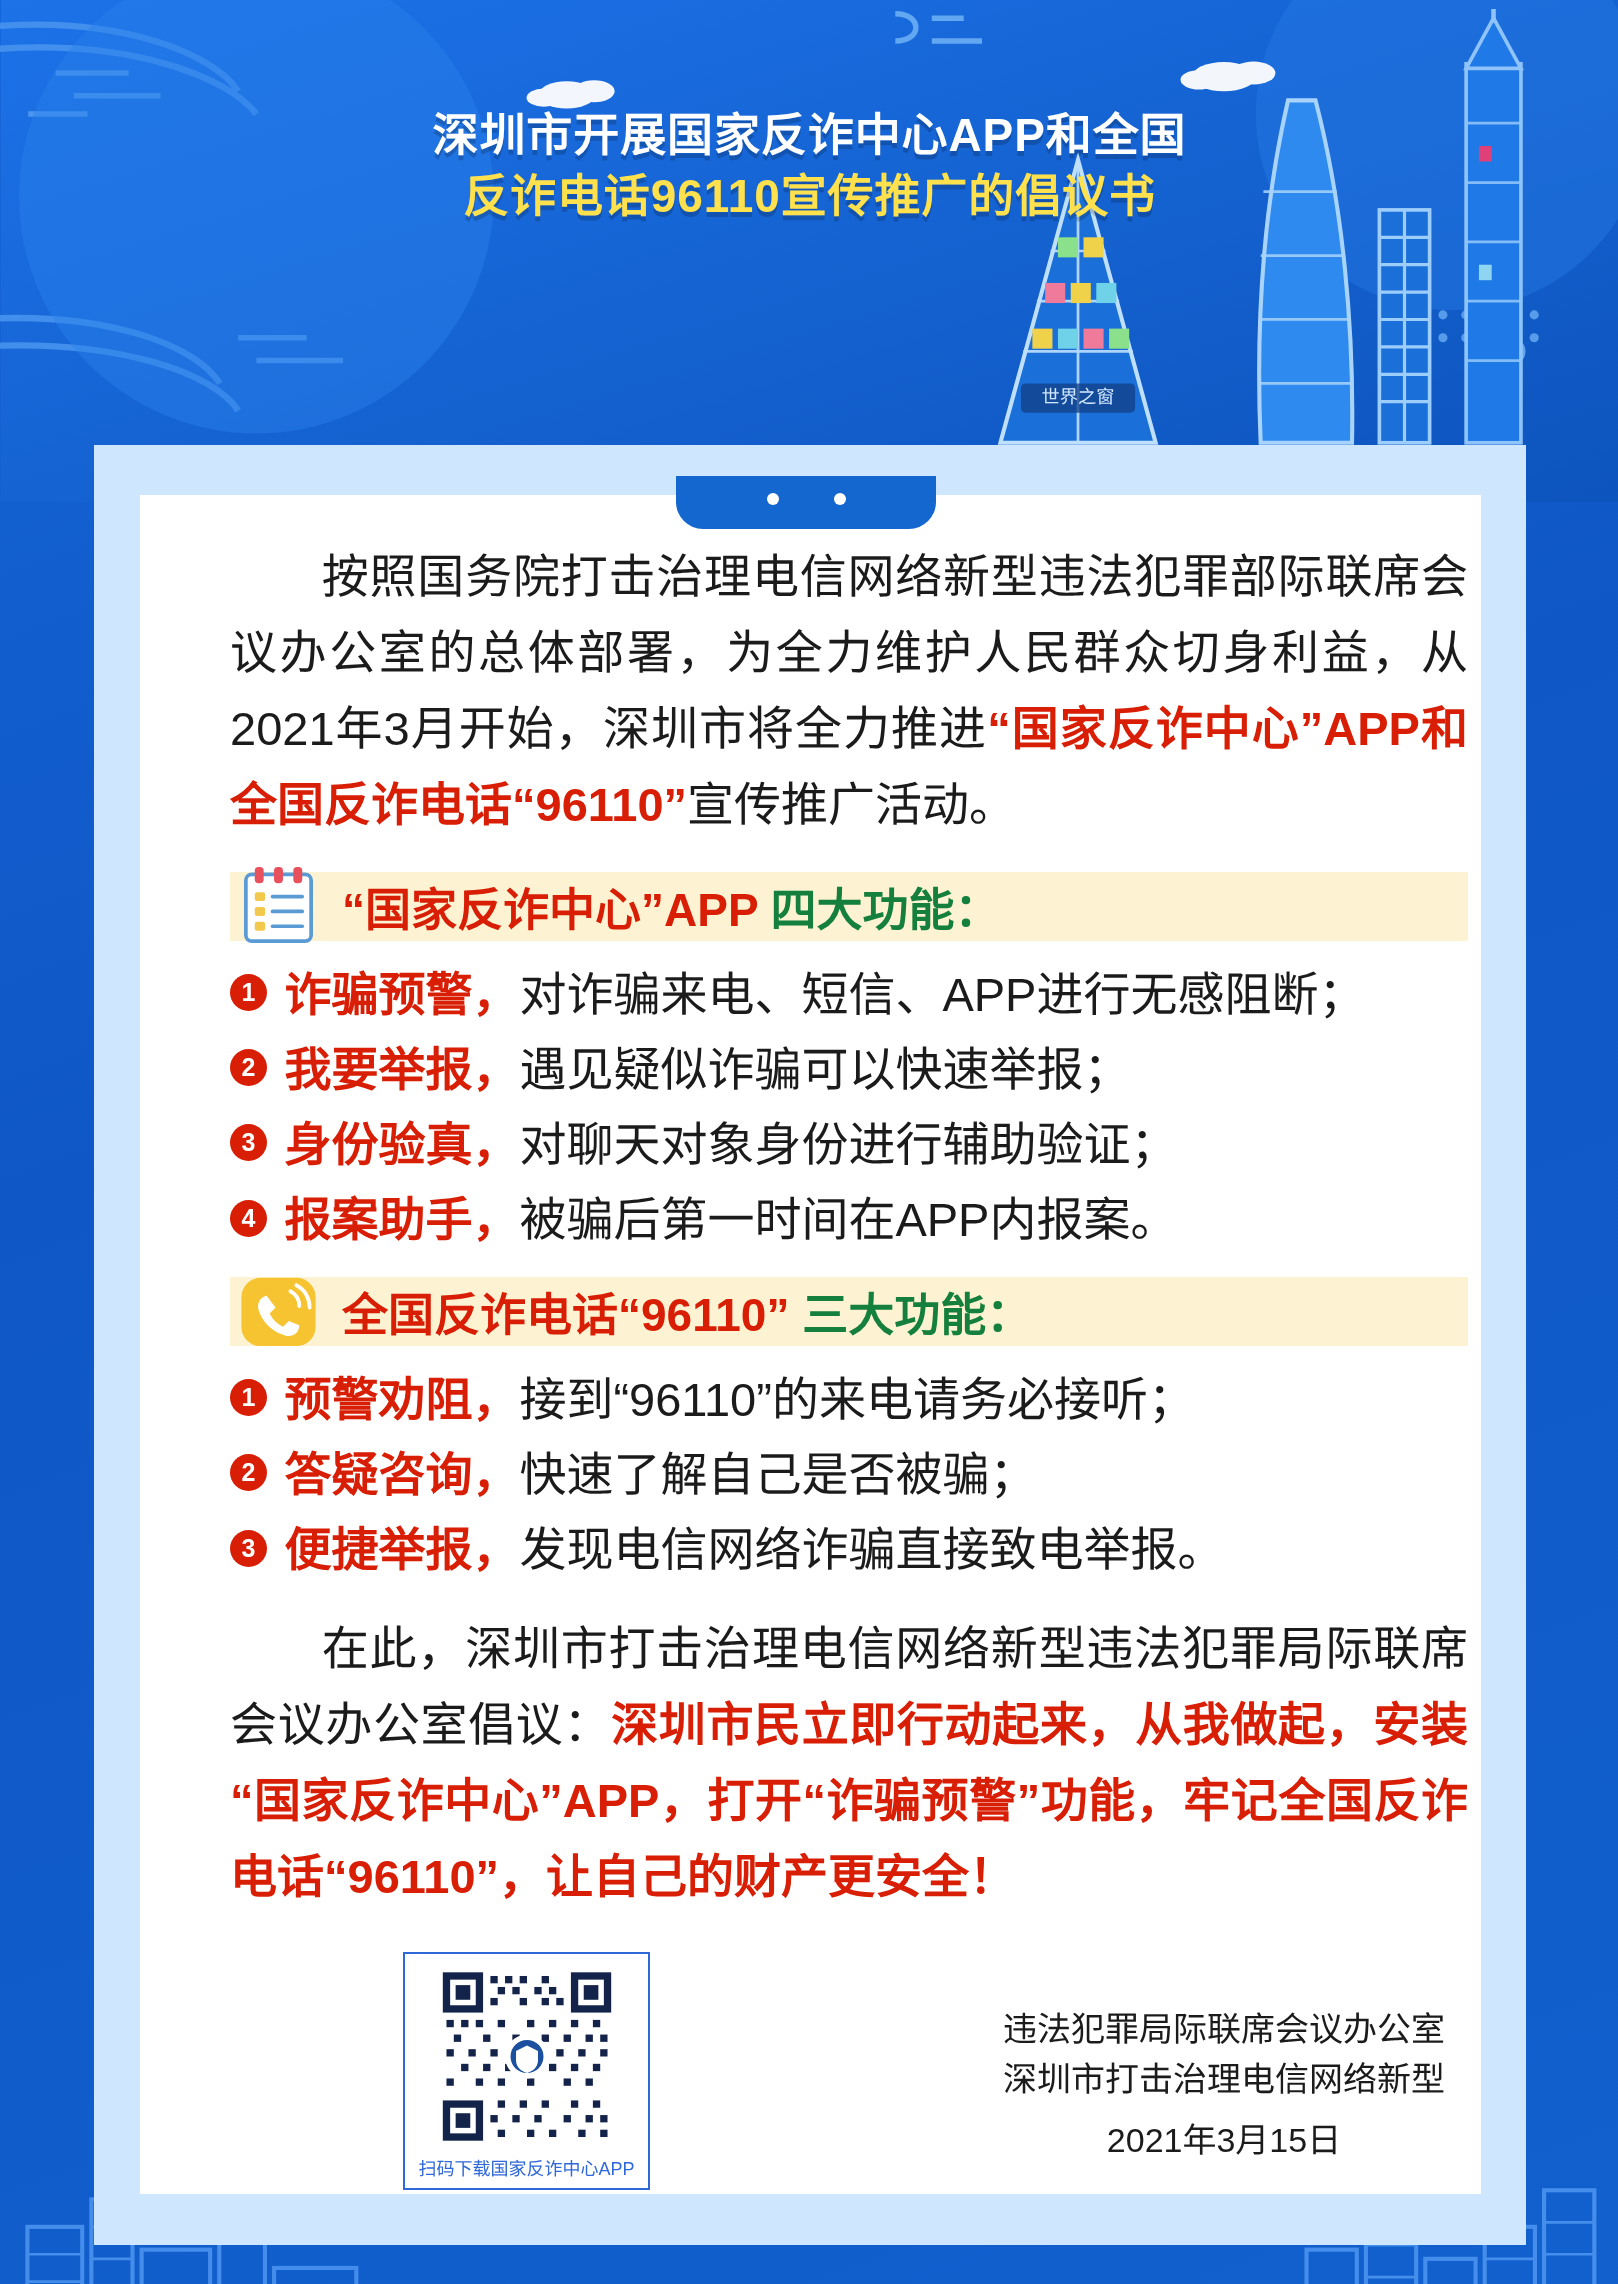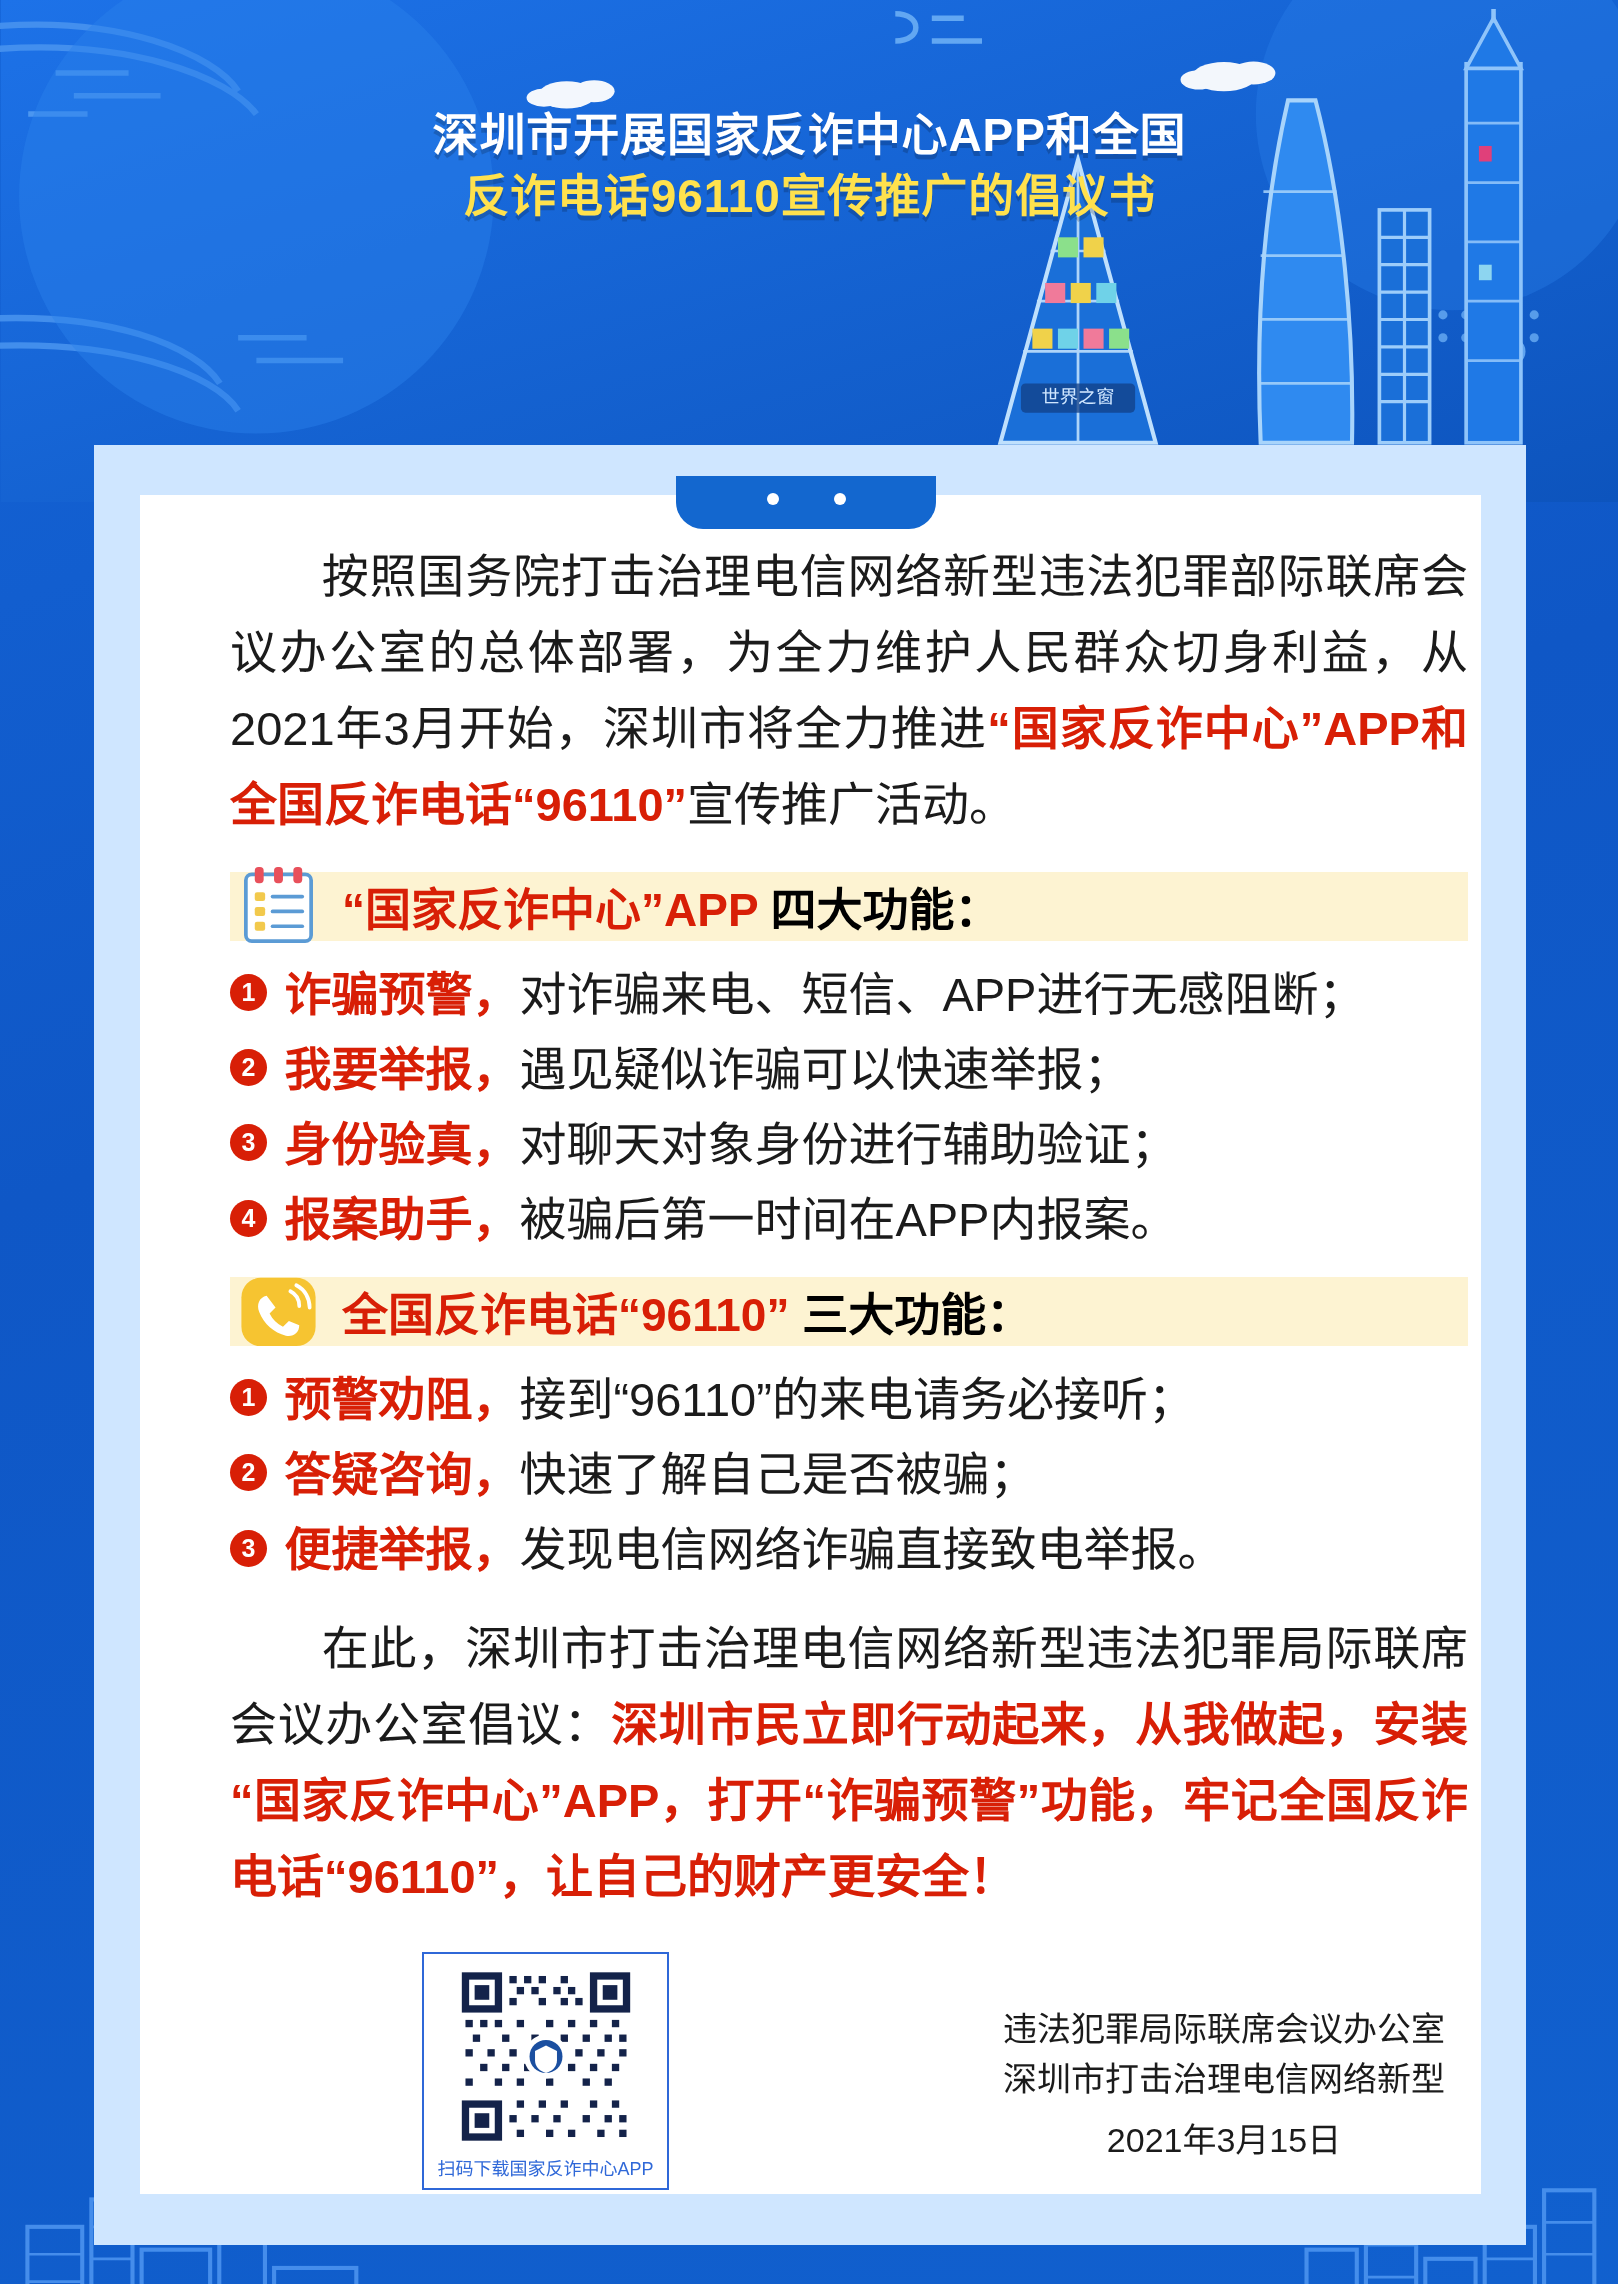--- a/index.html
+++ b/index.html
@@ -121,21 +121,21 @@
     height: 89px;
   }
   .banner .b-text {
     margin-left: 112px;
     font-size: 46px;
     font-weight: bold;
     color: #d81f06;
   }
   .banner .b-text em {
     font-style: normal;
-    color: #000000;
+    color: #15803d;
   }
 
   
   .list { margin-top: 25px; }
   .list-row {
     display: flex;
     align-items: flex-start;
     margin-bottom: 18px;
   }
   .num {
@@ -163,21 +163,21 @@
   .closing { margin-top: 32px; }
 
   
   .footer-area {
     position: relative;
     margin-top: 37px;
     height: 256px;
   }
   .qr-box {
     position: absolute;
-    left: 192px;
+    left: 173px;
     top: 0;
     width: 247px;
     height: 238px;
     border: 2.7px solid #2f68d8;
     box-sizing: border-box;
     background: #fff;
     display: flex;
     flex-direction: column;
     align-items: center;
     justify-content: flex-start;

